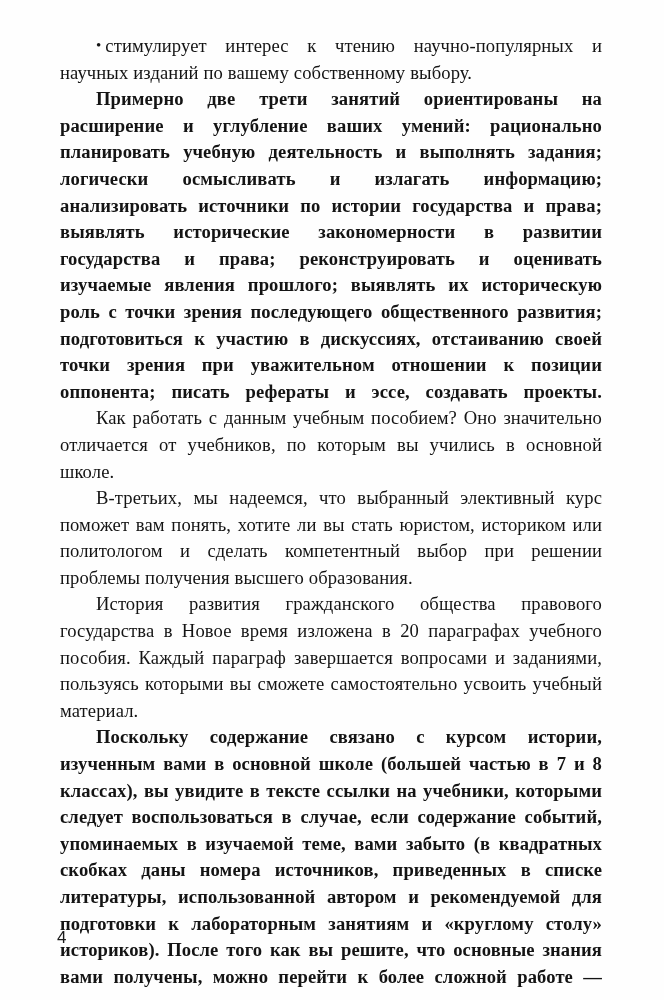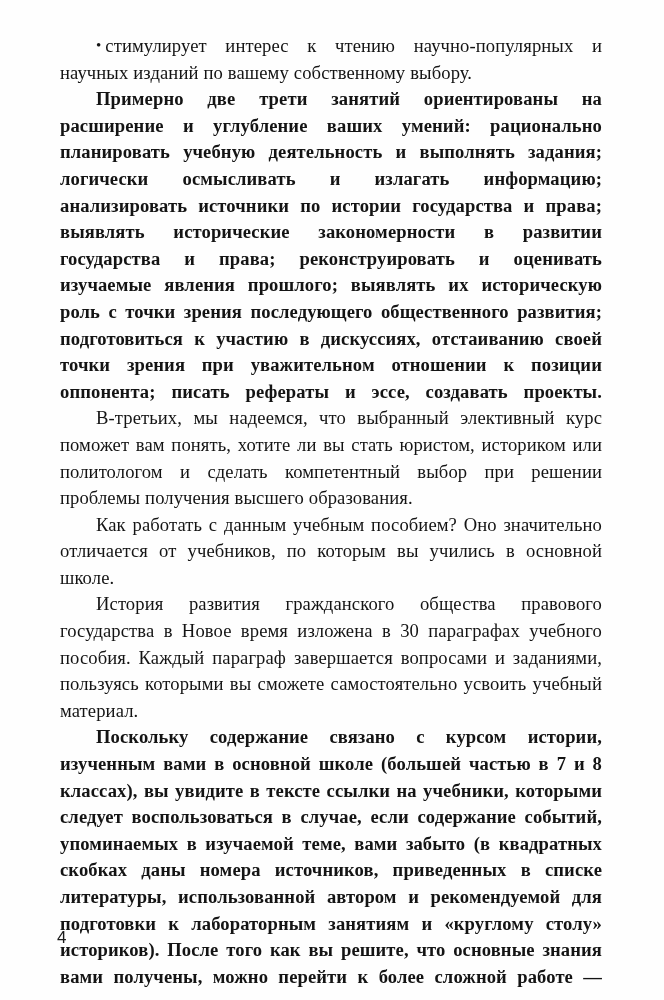--- a/index.html
+++ b/index.html
@@ -79,25 +79,25 @@
 <body>
 
 <div class="page">
 
   <div class="text-block">
 
     <p class="para bullet"><span class="bullet-dot">•</span><span>стимулирует интерес к чтению научно-популярных и научных изданий по вашему собственному выбору.</span></p>
 
     <p class="para indent full-last">Примерно две трети занятий ориентированы на расширение и углубление ваших умений: рационально планировать учебную деятельность и выполнять задания; логически осмысливать и излагать информацию; анализировать источники по истории государства и права; выявлять исторические закономерности в развитии государства и права; реконструировать и оценивать изучаемые явления прошлого; выявлять их историческую роль с точки зрения последующего общественного развития; подготовиться к участию в дискуссиях, отстаиванию своей точки зрения при уважительном отношении к позиции оппонента; писать рефераты и эссе, создавать проекты.</p>
 
+    <p class="para indent">Как работать с данным учебным пособием? Оно значительно отличается от учебников, по которым вы учились в основной школе.</p>
+
     <p class="para indent">В-третьих, мы надеемся, что выбранный элективный курс поможет вам понять, хотите ли вы стать юристом, историком или политологом и сделать компетентный выбор при решении проблемы получения высшего образования.</p>
 
-    <p class="para indent">Как работать с данным учебным пособием? Оно значительно отличается от учебников, по которым вы учились в основной школе.</p>
-
-    <p class="para indent">История развития гражданского общества правового государства в Новое время изложена в 30 параграфах учебного пособия. Каждый параграф завершается вопросами и заданиями, пользуясь которыми вы сможете самостоятельно усвоить учебный материал.</p>
+    <p class="para indent">История развития гражданского общества правового государства в Новое время изложена в 20 параграфах учебного пособия. Каждый параграф завершается вопросами и заданиями, пользуясь которыми вы сможете самостоятельно усвоить учебный материал.</p>
 
     <p class="para indent full-last">Поскольку содержание связано с курсом истории, изученным вами в основной школе (большей частью в 7 и 8 классах), вы увидите в тексте ссылки на учебники, которыми следует воспользоваться в случае, если содержание событий, упоминаемых в изучаемой теме, вами забыто (в квадратных скобках даны номера источников, приведенных в списке литературы, использованной автором и рекомендуемой для подготовки к лабораторным занятиям и «круглому столу» историков). После того как вы решите, что основные знания вами получены, можно перейти к более сложной работе — изучению исторических документов и памятников права. Обратите внимание на то, что в ряде случаев документы и вопросы к ним сгруппированы в несколько самостоятельных бло-</p>
 
   </div>
 
   <div class="page-number">4</div>
 
 </div>
 
 </body></html>

